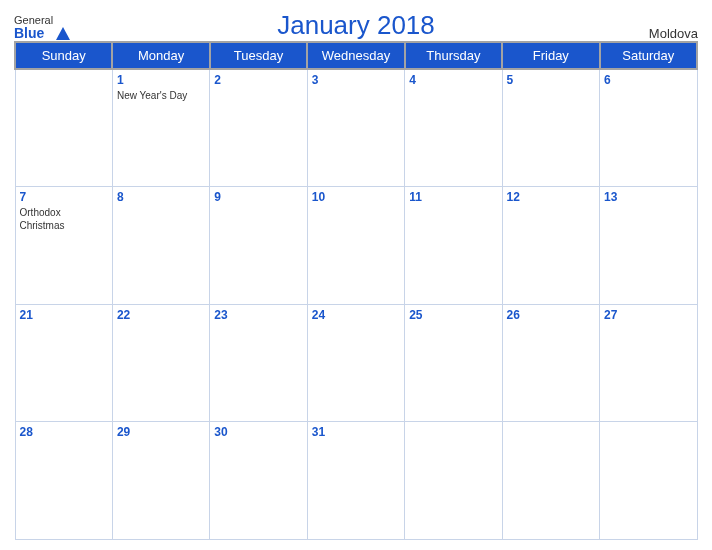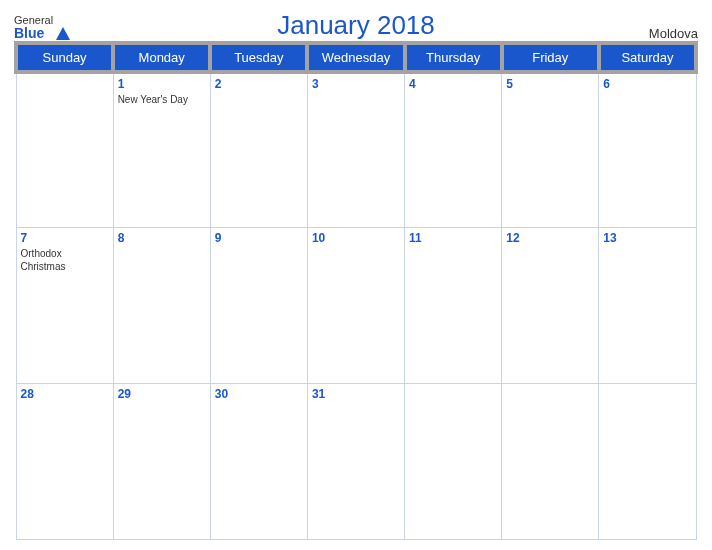--- a/index.html
+++ b/index.html
@@ -70,21 +70,21 @@
       border-collapse: collapse;
       flex: 1;
     }
     .calendar-table th {
       background-color: #1a56cc;
       color: #fff;
       text-align: center;
       font-size: 13px;
       font-weight: normal;
       padding: 5px 0;
-      border: 4px solid #a3a3a3;
+      border: 2px solid #a3a3a3;
     }
     .calendar-table td {
       border: 1px solid #c8d4e8;
       vertical-align: top;
       padding: 3px 4px;
       width: calc(100% / 7);
       height: 72px;
     }
     .day-number {
       font-size: 12px;
@@ -174,20 +174,43 @@
           </td>
           <td>
             <span class="day-number">12</span>
           </td>
           <td>
             <span class="day-number">13</span>
           </td>
         </tr>
         <tr>
           <td>
+            <span class="day-number">21</span>
+          </td>
+          <td>
+            <span class="day-number">22</span>
+          </td>
+          <td>
+            <span class="day-number">23</span>
+          </td>
+          <td>
+            <span class="day-number">24</span>
+          </td>
+          <td>
+            <span class="day-number">25</span>
+          </td>
+          <td>
+            <span class="day-number">26</span>
+          </td>
+          <td>
+            <span class="day-number">27</span>
+          </td>
+        </tr>
+        <tr>
+          <td>
             <span class="day-number">28</span>
           </td>
           <td>
             <span class="day-number">29</span>
           </td>
           <td>
             <span class="day-number">30</span>
           </td>
           <td>
             <span class="day-number">31</span>

